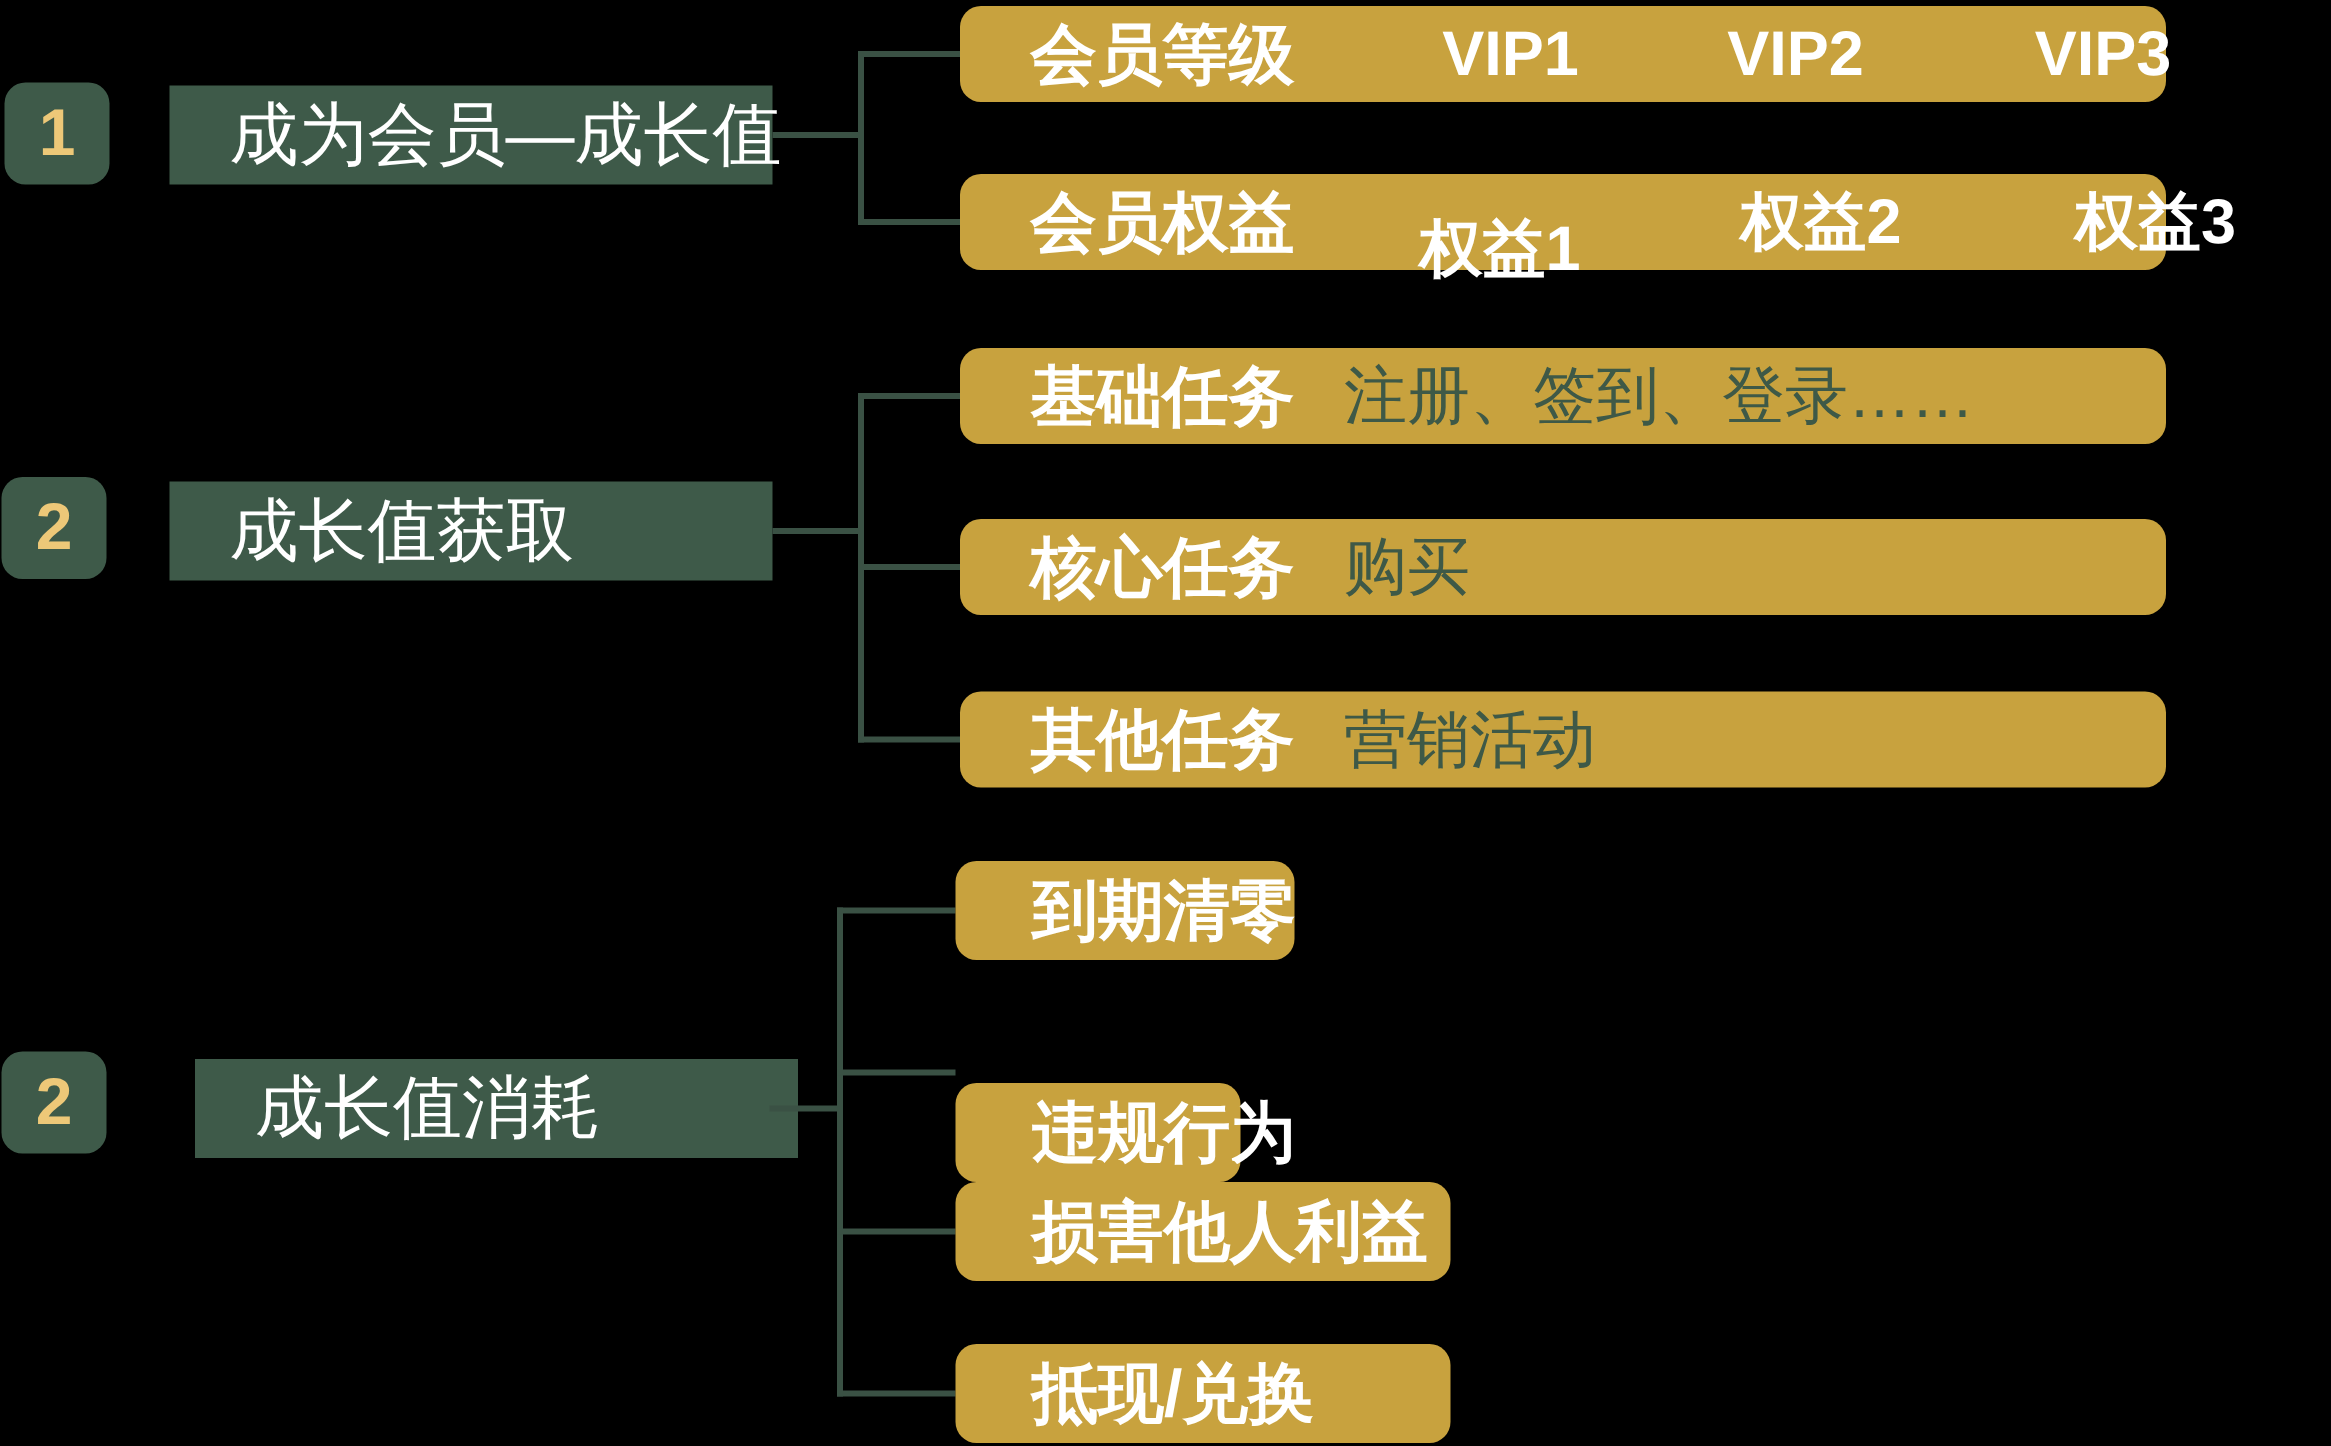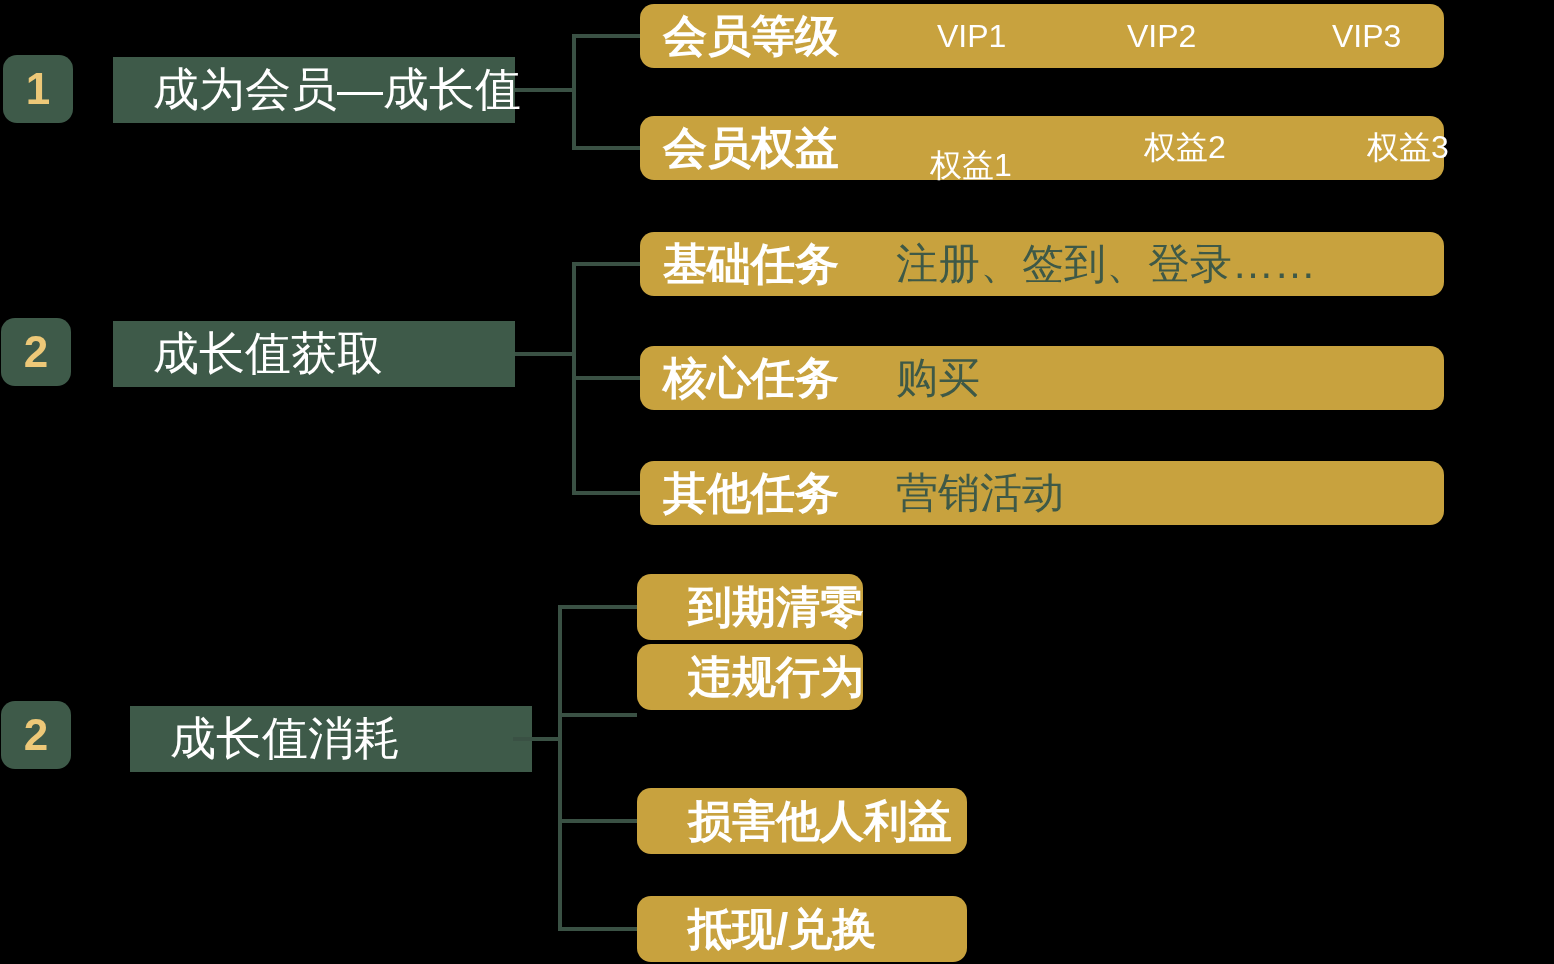--- a/index.html
+++ b/index.html
@@ -57,33 +57,33 @@
   }
   .gold .label {
     color: var(--label-text, #FFFFFF);
     font-size: 44px;
     font-weight: 700;
     padding-left: 23px;
   }
   .gold .value {
     position: absolute;
     width: 140px;
-    text-align: left;
+    text-align: center;
     color: var(--label-text, #FFFFFF);
-    font-size: 32px;
-    font-weight: 400;
+    font-size: 42px;
+    font-weight: 700;
   }
   .gold .desc {
     position: absolute;
     left: 256px;
     color: var(--desc-text, #3E5947);
     font-size: 42px;
     font-weight: 500;
   }
-  .bar { width: 804px; left: 640px; }
+  .bar { width: 804px; left: 640px; padding-left: 24px; }
   .leaf { left: 637px; height: 66px; padding-left: 28px; }
   
   .line {
     position: absolute;
     background: var(--connector, #3A5144);
   }
   .h { height: 4px; }
   .v { width: 4px; }
 </style>
 </head>
@@ -153,21 +153,21 @@
   <div class="line v" style="left:558px; top:605px; height:326px;"></div>
   <div class="line h" style="left:558px; top:605px; width:79px;"></div>
   <div class="line h" style="left:558px; top:713px; width:79px;"></div>
   <div class="line h" style="left:558px; top:819px; width:79px;"></div>
   <div class="line h" style="left:558px; top:927px; width:79px;"></div>
 
   <div class="gold leaf" style="top:574px; width:226px;">
     <span class="label">到期清零</span>
   </div>
 
-  <div class="gold leaf" style="top:644px; width:226px;">
+  <div class="gold leaf" style="top:722px; width:190px;">
     <span class="label">违规行为</span>
   </div>
 
   <div class="gold leaf" style="top:788px; width:330px;">
     <span class="label">损害他人利益</span>
   </div>
 
   <div class="gold leaf" style="top:896px; width:330px;">
     <span class="label">抵现/兑换</span>
   </div>

